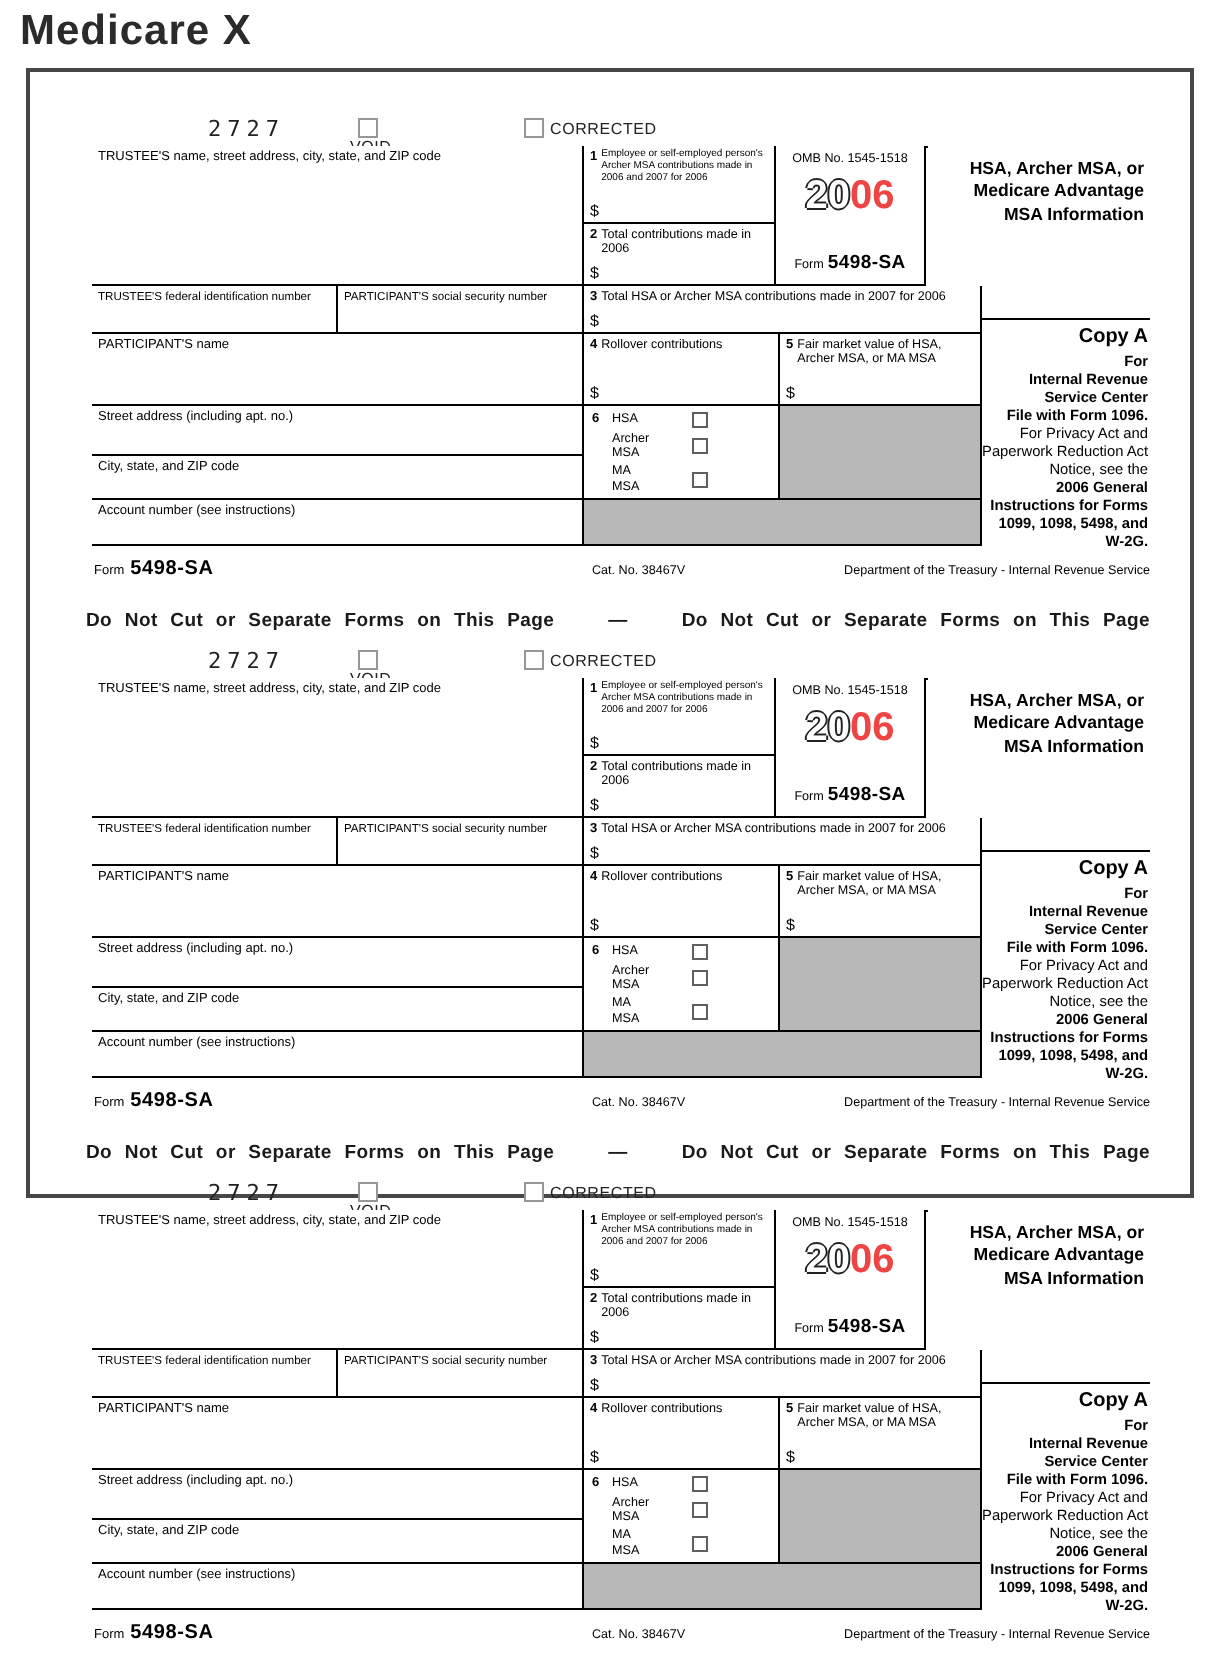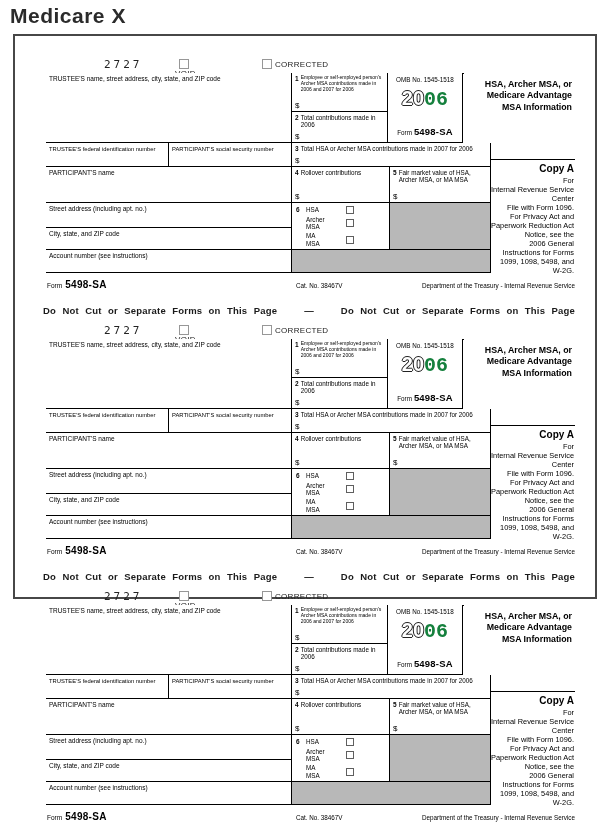--- a/index.html
+++ b/index.html
@@ -62,32 +62,32 @@
   .c-box6{left:246px;top:130px;width:98px;height:47px;padding:3px 0 0 4px;}
   .c-gray5{left:344px;top:130px;width:101px;height:47px;}
   .c-city{left:0;top:155px;width:246px;height:22px;}
   .c-acct{left:0;top:177px;width:246px;height:23px;}
   .c-grayf{left:246px;top:177px;width:199px;height:23px;}
   .c-copy{left:445px;top:70px;width:84px;height:130px;border:none;border-top:1px solid #000;background:transparent;text-align:right;padding:3px 1px 0 0;margin-top:16px;}
   
   .omb-lbl{font-size:6.3px;text-align:center;padding-top:3px;}
   .year{text-align:center;margin-top:5px;font-weight:bold;font-size:20px;line-height:1;}
   .y-outline{color:#fff;text-shadow:-1px 0 0 #222,1px 0 0 #222,0 -1px 0 #222,0 1px 0 #222;}
-  .y-solid{color:#15803d;font-family:Liberation Mono, monospace;}
+  .y-solid{color:#ef4444;}
   .form-id{margin-top:auto;text-align:center;padding-bottom:4px;font-size:6.3px;}
   .form-id b{font-size:9.5px;letter-spacing:.2px;margin-left:2px;}
   
   .b6row{display:flex;align-items:center;margin-bottom:2px;}
   .b6row.ind{margin-left:10px;}
   .bn6{font-weight:bold;font-size:6.5px;width:10px;flex:none;}
   .b6lbl{width:20px;font-size:6.3px;line-height:1.15;flex:none;}
   .cb2{width:8px;height:8px;border:1px solid #5f5f5f;background:#fff;display:inline-block;box-sizing:border-box;margin-left:20px;flex:none;}
   
   .cpa{display:block;font-size:10px;font-weight:bold;margin-bottom:1px;}
-  .cpb{display:block;font-size:7.4px;font-weight:normal;line-height:1.22;}
+  .cpb{display:block;font-size:7.4px;font-weight:bold;line-height:1.22;}
   .cpr{display:block;font-size:7.4px;line-height:1.22;}
   
   .form-footer{position:absolute;left:0;top:220px;width:529px;height:16px;font-size:6.3px;}
   .f-form{position:absolute;left:1px;top:1px;font-size:6.5px;}
   .f-form b{font-size:10px;margin-left:3px;letter-spacing:.3px;}
   .f-cat{position:absolute;left:250px;top:4px;}
   .f-dept{position:absolute;right:0;top:4px;}
   
   .separator{
     display:flex;justify-content:space-between;align-items:center;

